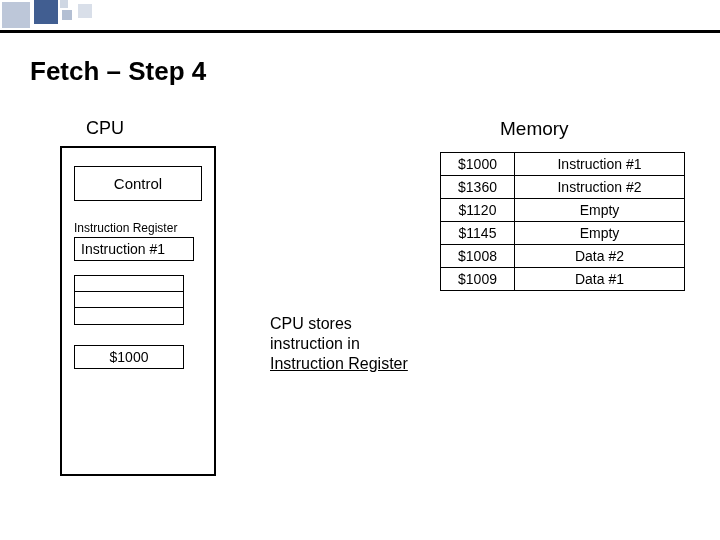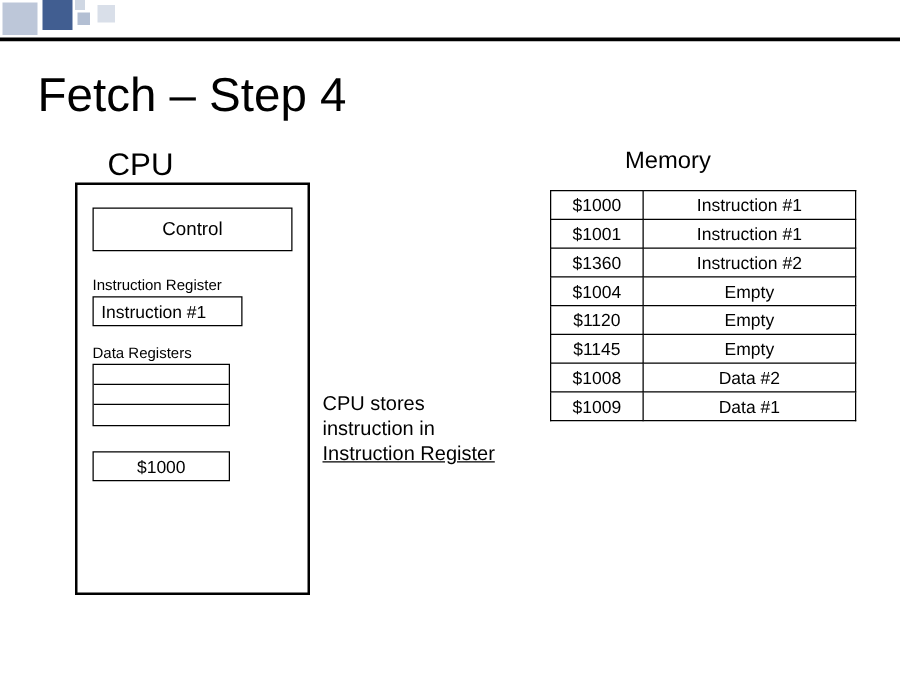--- a/index.html
+++ b/index.html
@@ -20,33 +20,33 @@
   .sq2 { left: 34px; top: 0px;  width: 24px; height: 24px; background:#415e91; }
   .sq3 { left: 62px; top: 10px; width: 10px; height: 10px; background:#415e91; opacity:.4; }
   .sq4 { left: 60px; top: 0px;  width: 8px;  height: 8px;  background:#415e91; opacity:.25; }
   .sq5 { left: 78px; top: 4px;  width: 14px; height: 14px; background:#415e91; opacity:.2; }
   .rule {
     position: absolute; left: 0; right: 0; top: 30px;
     height: 3px; background:#000;
   }
   .title {
     position: absolute; left: 30px; top: 56px;
-    font-size: 38px; font-weight: 400;
+    font-size: 26px; font-weight: 700;
   }
   .cpu-label {
     position: absolute; left: 86px; top: 118px;
-    font-size: 25px;
+    font-size: 18px;
   }
   .mem-label {
     position: absolute; left: 500px; top: 118px;
     font-size: 19px;
   }
   .cpu-box {
     position: absolute; left: 60px; top: 146px;
-    width: 188px; height: 330px;
+    width: 156px; height: 330px;
     border: 2px solid #000;
     padding: 10px 12px 0 12px;
     font-size: 13px;
   }
   .control {
     border: 1px solid #000;
     text-align: center;
     padding: 8px 0;
     font-size: 15px;
     margin: 8px 0 20px 0;
@@ -58,21 +58,21 @@
   }
   .dregs { margin-bottom: 20px; }
   .dreg-boxes { border:1px solid #000; width:110px; }
   .dreg-boxes div { border-bottom:1px solid #000; height:16px; }
   .dreg-boxes div:last-child { border-bottom:none; }
   .pc {
     border:1px solid #000; width:110px; text-align:center;
     padding:3px 0; font-size:14px; margin-top:2px;
   }
   .annot {
-    position: absolute; left: 258px; top: 314px;
+    position: absolute; left: 270px; top: 314px;
     font-size: 16px; line-height: 1.25;
   }
   .annot .ul { text-decoration: underline; text-decoration-color:#000; }
   .mem-table {
     position: absolute; left: 440px; top: 152px;
     border-collapse: collapse;
     font-size: 14px;
   }
   .mem-table td {
     border: 1px solid #000;
@@ -99,21 +99,20 @@
 <div class="cpu-label">CPU</div>
 <div class="mem-label">Memory</div>
 
 <div class="cpu-box">
   <div class="control">Control</div>
 
   <div class="sec-label">Instruction Register</div>
   <div class="ir">Instruction #1</div>
 
   <div class="dregs">
-    <div class="sec-label">Data Registers</div>
     <div class="dreg-boxes">
       <div></div>
         <div></div>
         <div></div>
     </div>
   </div>
 
   <div class="pc">$1000</div>
 </div>
 
@@ -123,30 +122,22 @@
   <span class="ul">Instruction Register</span>
 </div>
 
 <table class="mem-table">
   <tbody id="mem-body">
       <tr>
         <td class="addr">$1000</td>
         <td class="val">Instruction #1</td>
       </tr>
       <tr>
-        <td class="addr">$1001</td>
-        <td class="val">Instruction #1</td>
-      </tr>
-      <tr>
         <td class="addr">$1360</td>
         <td class="val">Instruction #2</td>
-      </tr>
-      <tr>
-        <td class="addr">$1004</td>
-        <td class="val">Empty</td>
       </tr>
       <tr>
         <td class="addr">$1120</td>
         <td class="val">Empty</td>
       </tr>
       <tr>
         <td class="addr">$1145</td>
         <td class="val">Empty</td>
       </tr>
       <tr>

